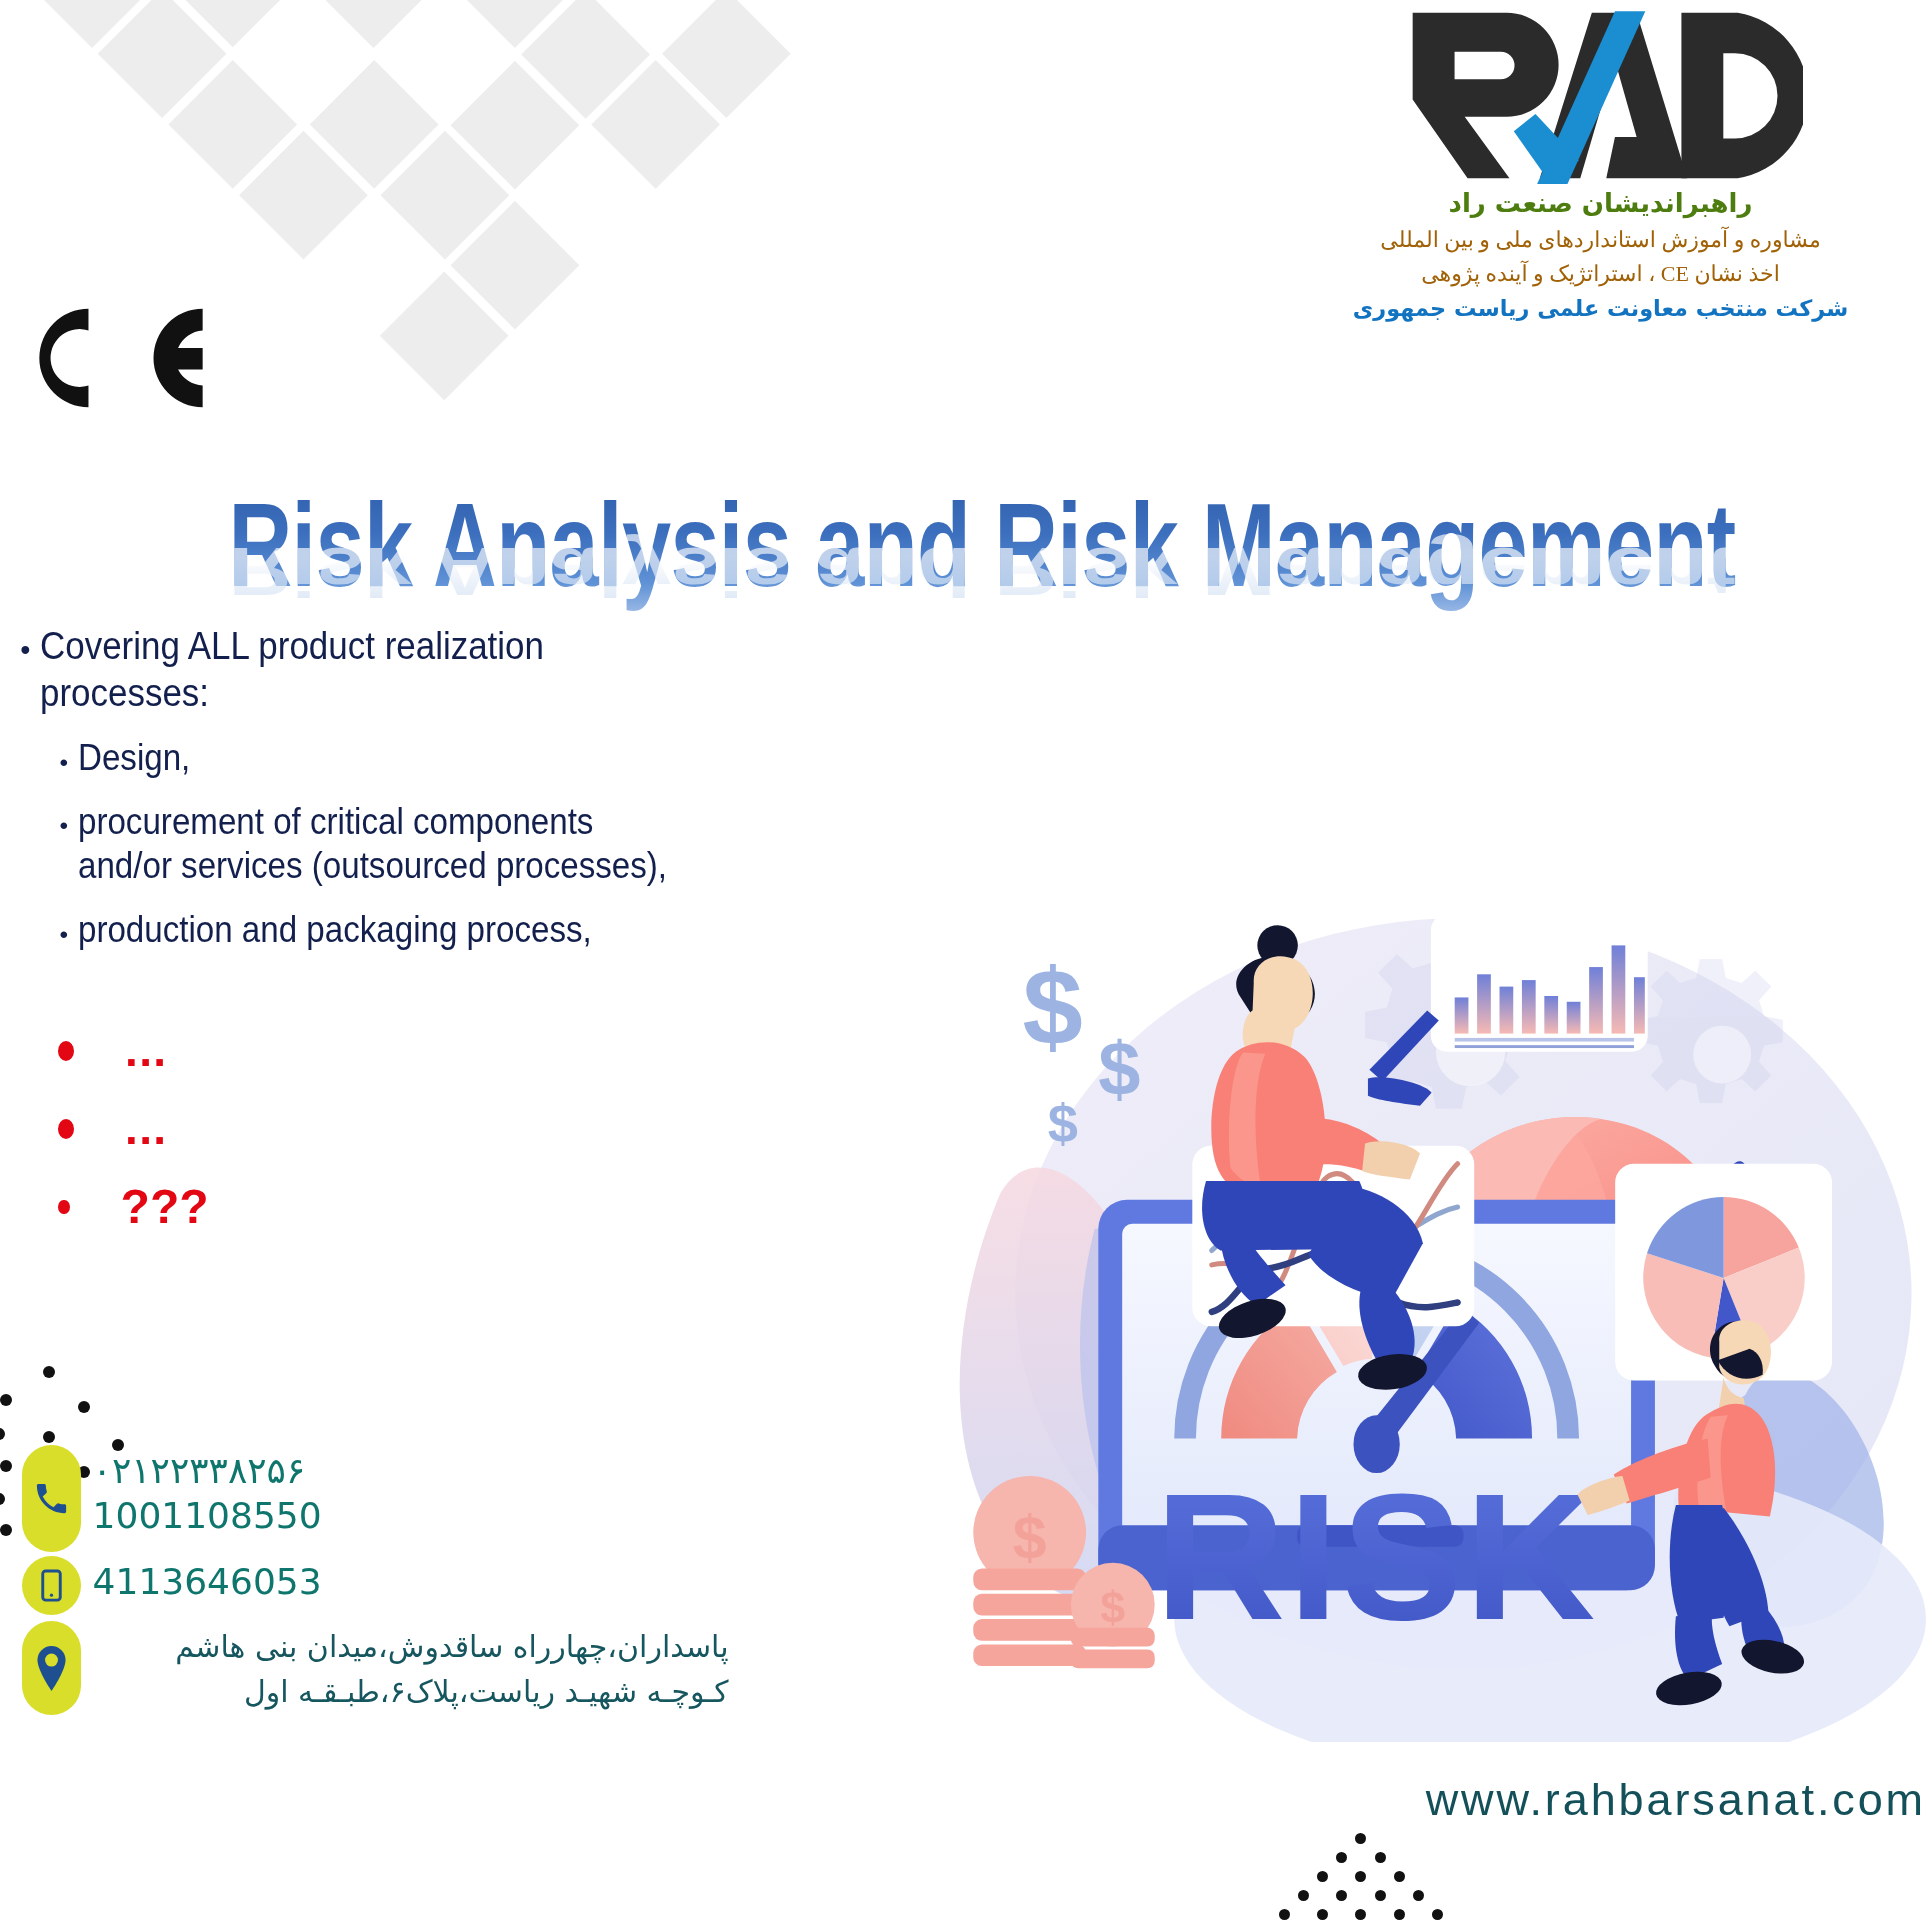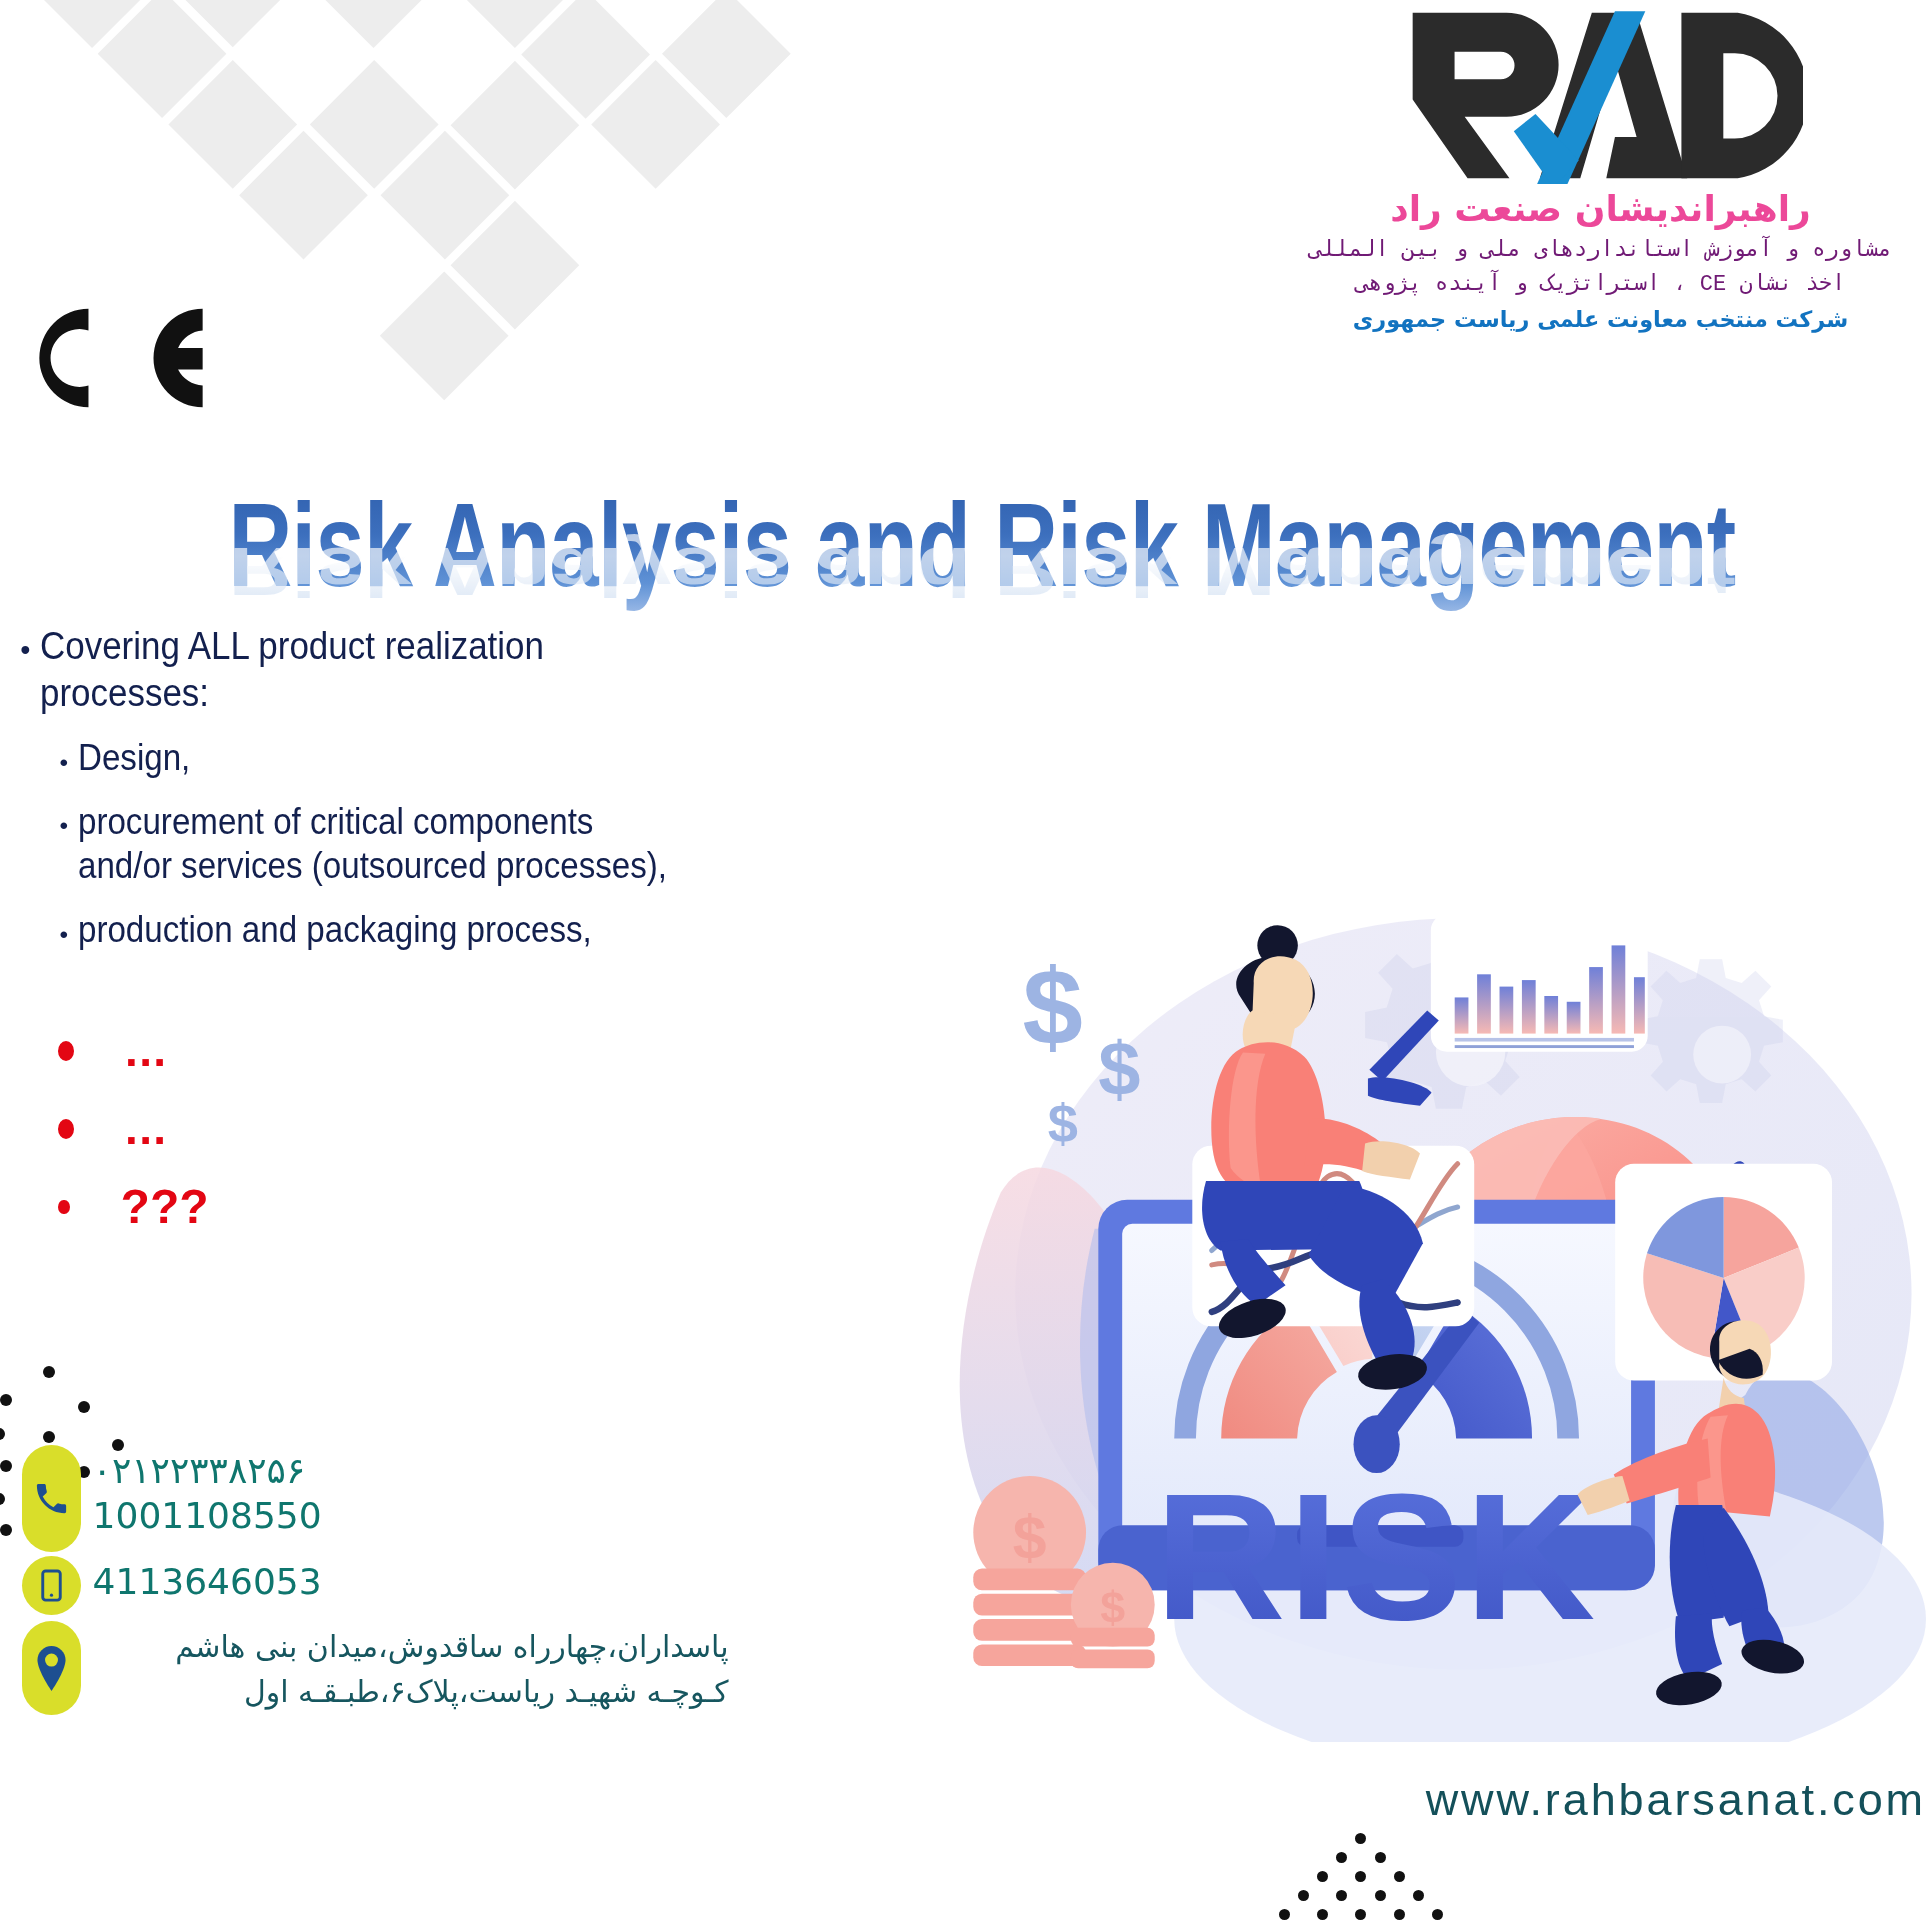--- a/index.html
+++ b/index.html
@@ -25,26 +25,26 @@
   }
 
   
   #logo-block{
     position:absolute; right:29px; top:7.2px; width:593px; z-index:6;
     text-align:center;
   }
   #rad-logo{ display:block; margin:0 auto; }
   .logo-fa-title{
     font-family:"DejaVu Sans", sans-serif;
-    font-weight:bold; font-size:36px; color:#ec4899;
+    font-weight:bold; font-size:26px; color:#4d7c0f;
     direction:rtl; margin-top:4.3px; letter-spacing:-0.7px;
   }
   .logo-fa-line{
-    font-family:Liberation Mono, monospace;
-    font-size:22px; color:#701a75; direction:rtl; margin-top:5.8px;
+    font-family:Liberation Serif, serif;
+    font-size:22px; color:#a16207; direction:rtl; margin-top:5.8px;
     line-height:1.45;
   }
   .logo-fa-accent{
     font-family:"DejaVu Sans", sans-serif;
     font-weight:bold; font-size:22.4px; color:#1273c0; direction:rtl;
     margin-top:5.8px;
   }
 
   
   #title-wrap{

